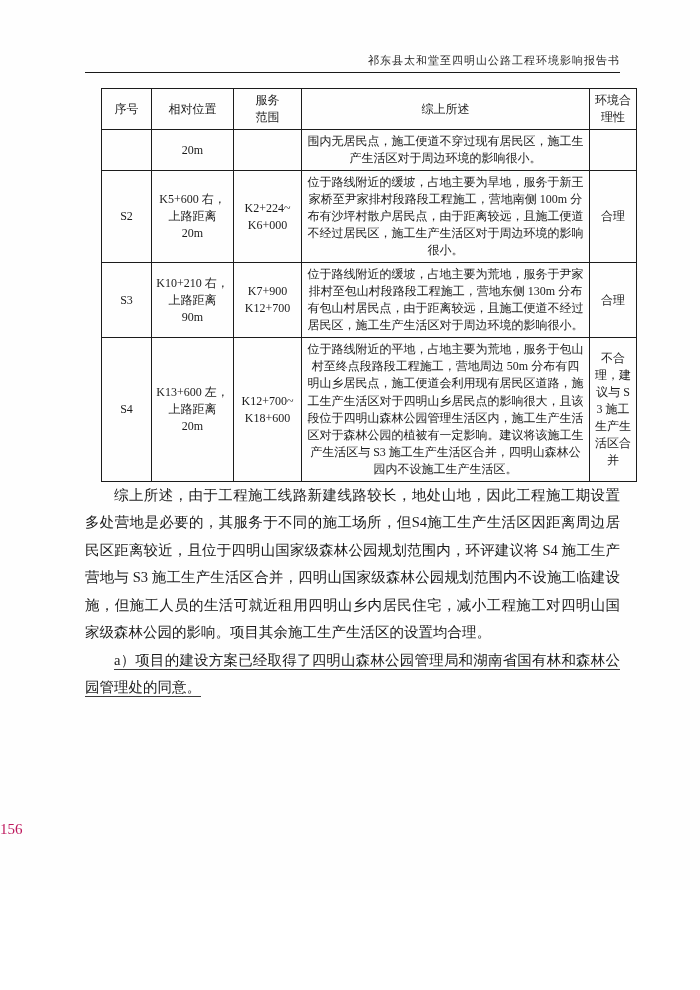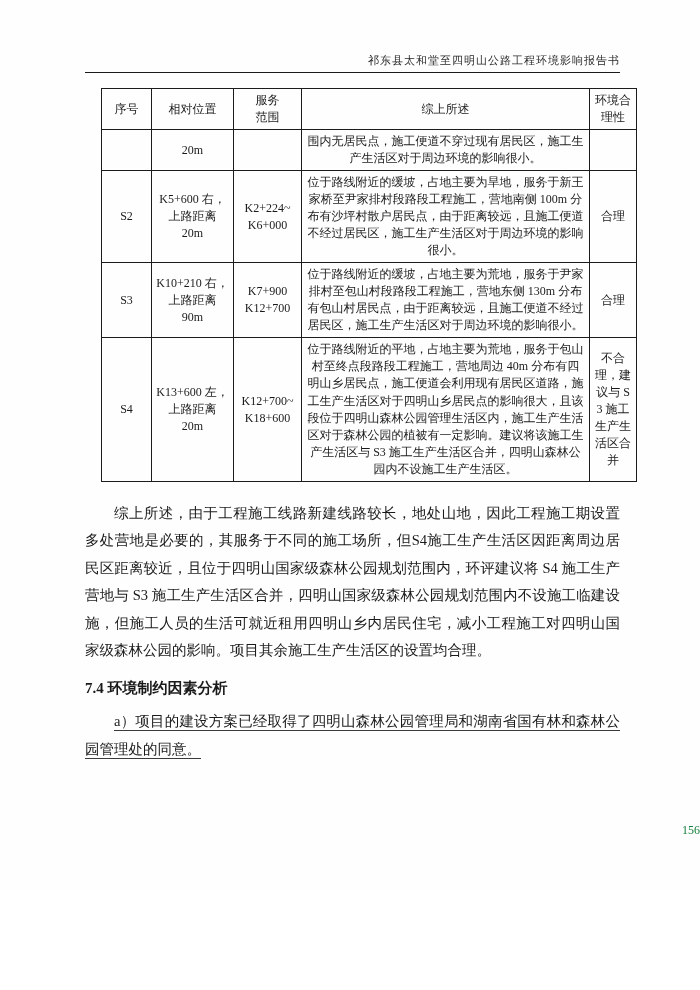--- a/index.html
+++ b/index.html
@@ -41,36 +41,36 @@
     border: 1px solid #1c1c1c;
     padding: 3px 4px;
     text-align: center;
     vertical-align: middle;
     font-weight: normal;
     word-break: break-all;
   }
   td.feature { text-align: center; padding: 3px 6px; }
   td.prewrap, th.prewrap { white-space: pre-line; }
   
-  .body-text { margin-top: 18px; font-size: 14.5px; line-height: 27.5px; text-align: justify; }
+  .body-text { font-size: 14.5px; line-height: 27.5px; text-align: justify; }
   .para { text-indent: 2em; margin: 0; }
   .section-heading {
     font-size: 15px;
     font-weight: bold;
     margin: 10px 0 6px 0;
     text-indent: 0;
   }
   .u { text-decoration: underline; text-underline-offset: 4px; text-decoration-thickness: 1px; text-decoration-color: #3a3a3a; }
   .footer {
     position: absolute;
     left: 0; right: 0;
     bottom: 52px;
-    text-align: right;
-    font-size: 12px;
-    color: #15803d;
+    text-align: left;
+    font-size: 15px;
+    color: #be185d;
   }
 </style>
 </head>
 <body>
 
 <div class="page">
 
   <div class="running-header">
     <span class="title">祁东县太和堂至四明山公路工程环境影响报告书</span>
   </div>
@@ -122,29 +122,28 @@
         <td class="feature">位于路线附近的缓坡，占地主要为荒地，服务于尹家排村至包山村段路段工程施工，营地东侧 130m 分布有包山村居民点，由于距离较远，且施工便道不经过居民区，施工生产生活区对于周边环境的影响很小。</td>
         <td>合理</td>
       </tr>
       <tr>
         <td>S4</td>
         <td class="prewrap">K13+600 左，
 上路距离
 20m</td>
         <td class="prewrap">K12+700~
 K18+600</td>
-        <td class="feature">位于路线附近的平地，占地主要为荒地，服务于包山村至终点段路段工程施工，营地周边 40m 分布有四明山乡居民点，施工便道会利用现有居民区道路，施工生产生活区对于四明山乡居民点的影响很大，且该段位于四明山森林公园管理生活区内，施工生产生活区对于森林公园的植被有一定影响。建议将该施工生产生活区与 S3 施工生产生活区合并，四明山森林公园内不设施工生产生活区。</td>
+        <td class="feature">位于路线附近的平地，占地主要为荒地，服务于包山村至终点段路段工程施工，营地周边 50m 分布有四明山乡居民点，施工便道会利用现有居民区道路，施工生产生活区对于四明山乡居民点的影响很大，且该段位于四明山森林公园管理生活区内，施工生产生活区对于森林公园的植被有一定影响。建议将该施工生产生活区与 S3 施工生产生活区合并，四明山森林公园内不设施工生产生活区。</td>
         <td>不合理，建议与 S3 施工生产生活区合并</td>
       </tr>
     </tbody>
   </table>
 
   <div class="body-text">
     <p class="para">综上所述，由于工程施工线路新建线路较长，地处山地，因此工程施工期设置多处营地是必要的，其服务于不同的施工场所，但S4施工生产生活区因距离周边居民区距离较近，且位于四明山国家级森林公园规划范围内，环评建议将 S4 施工生产营地与 S3 施工生产生活区合并，四明山国家级森林公园规划范围内不设施工临建设施，但施工人员的生活可就近租用四明山乡内居民住宅，减小工程施工对四明山国家级森林公园的影响。项目其余施工生产生活区的设置均合理。</p>
-    <p class="section-heading">7.4 环境制约因素分析</p>
     <p class="para u">a）项目的建设方案已经取得了四明山森林公园管理局和湖南省国有林和森林公园管理处的同意。</p>
   </div>
 
   <div class="footer">
     <span>156</span>
   </div>
 
 </div>
 
 </body></html>

